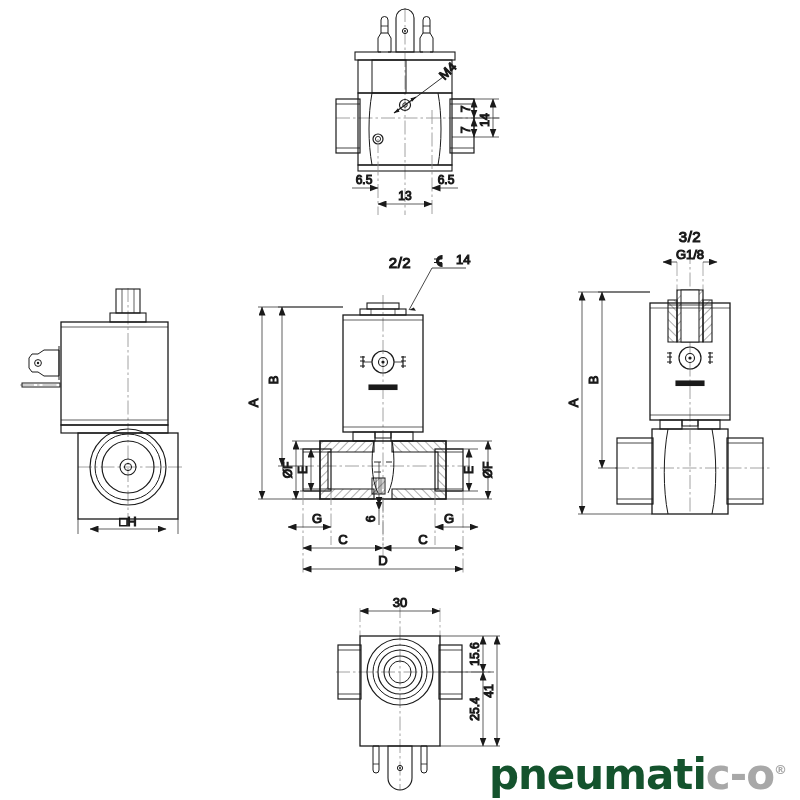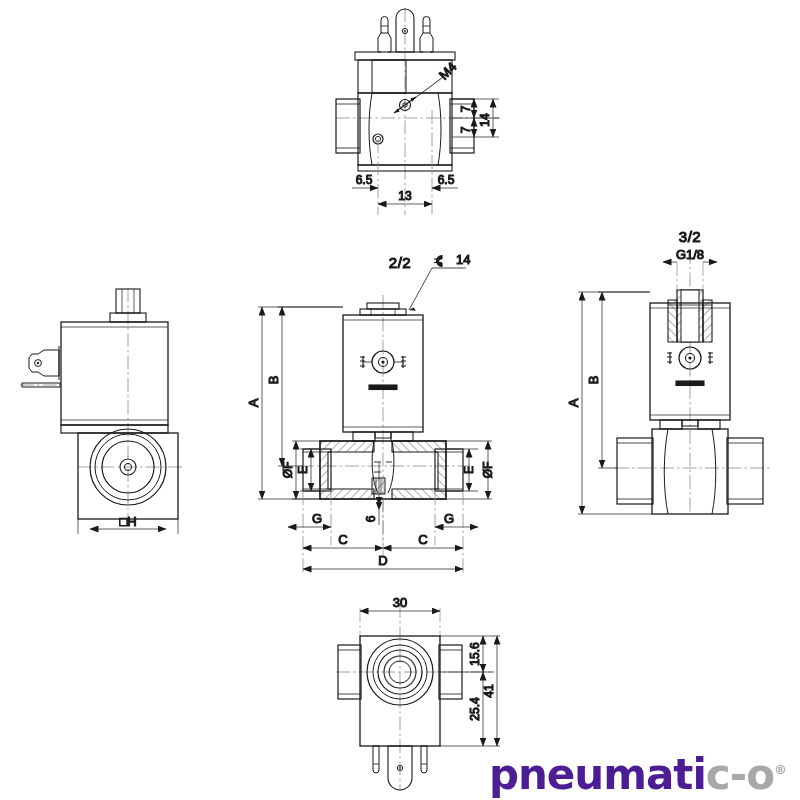--- a/index.html
+++ b/index.html
@@ -17,21 +17,21 @@
   .logo{
     position:absolute;
     right:14px;bottom:4px;
     font-family:"DejaVu Sans", sans-serif;
     font-weight:bold;
     font-size:42px;
     letter-spacing:-1px;
     line-height:1;
     white-space:nowrap;
   }
-  .logo .p1{color:#4c1d95;}
+  .logo .p1{color:#14532d;}
   .logo .p2{color:#a8a8a8;margin-top:23px;}
   .logo .reg{font-size:13px;vertical-align:super;color:#a8a8a8;}
 </style>
 </head>
 <body>
 
 <div id="sheet">
 <svg width="800" height="800" viewBox="0 0 800 800" xmlns="http://www.w3.org/2000/svg">
 
   <defs>

